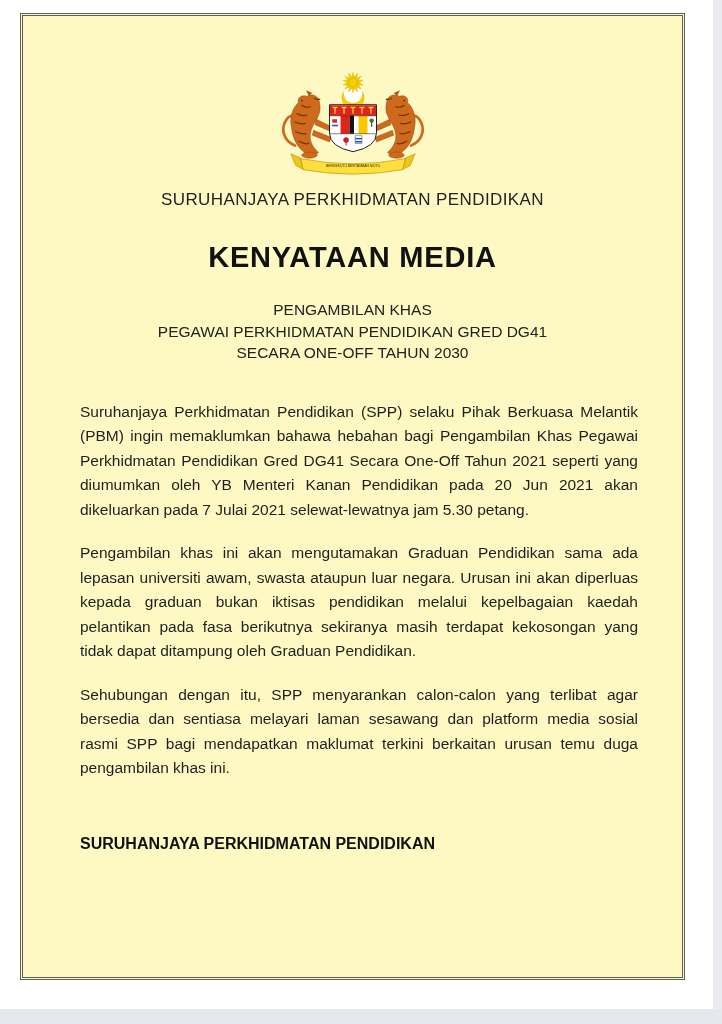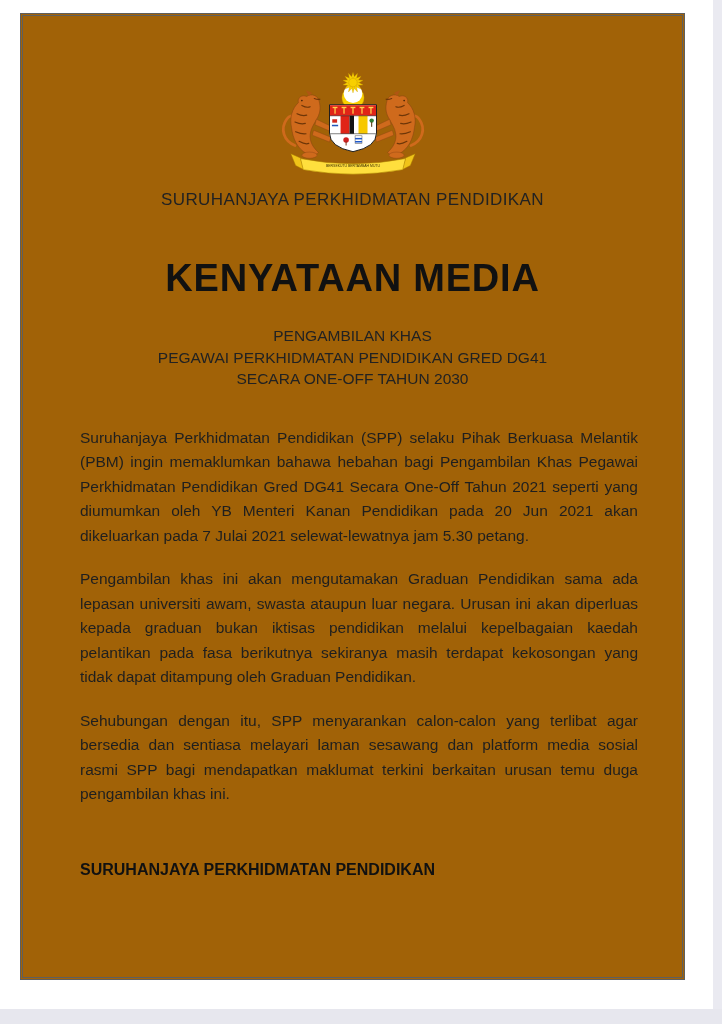--- a/index.html
+++ b/index.html
@@ -22,40 +22,40 @@
     width: 722px; height: 15px;
     background: #e7e7ee;
   }
   
   .page {
     position: absolute;
     left: 20px; top: 13px;
     width: 665px; height: 967px;
     box-sizing: border-box;
     border: 3px double #5e5e5e;
-    background: #a16207;
+    background: #fef9c3;
   }
   .content { position: relative; width: 100%; height: 100%; }
 
   .emblem {
     display: block;
     margin: 50px auto 0 auto;
     width: 152px; height: 112px;
   }
   .org-name {
     margin-top: 12px;
     text-align: center;
     font-size: 17px;
     letter-spacing: 0.4px;
     color: #222222;
   }
   .doc-title {
-    margin-top: 47px;
+    margin-top: 31px;
     text-align: center;
-    font-size: 38px;
+    font-size: 29px;
     font-weight: bold;
     letter-spacing: 0.8px;
     color: #111111;
   }
   .subtitle {
     margin-top: 25px;
     text-align: center;
     font-size: 15.5px;
     line-height: 21.5px;
     color: #222222;

